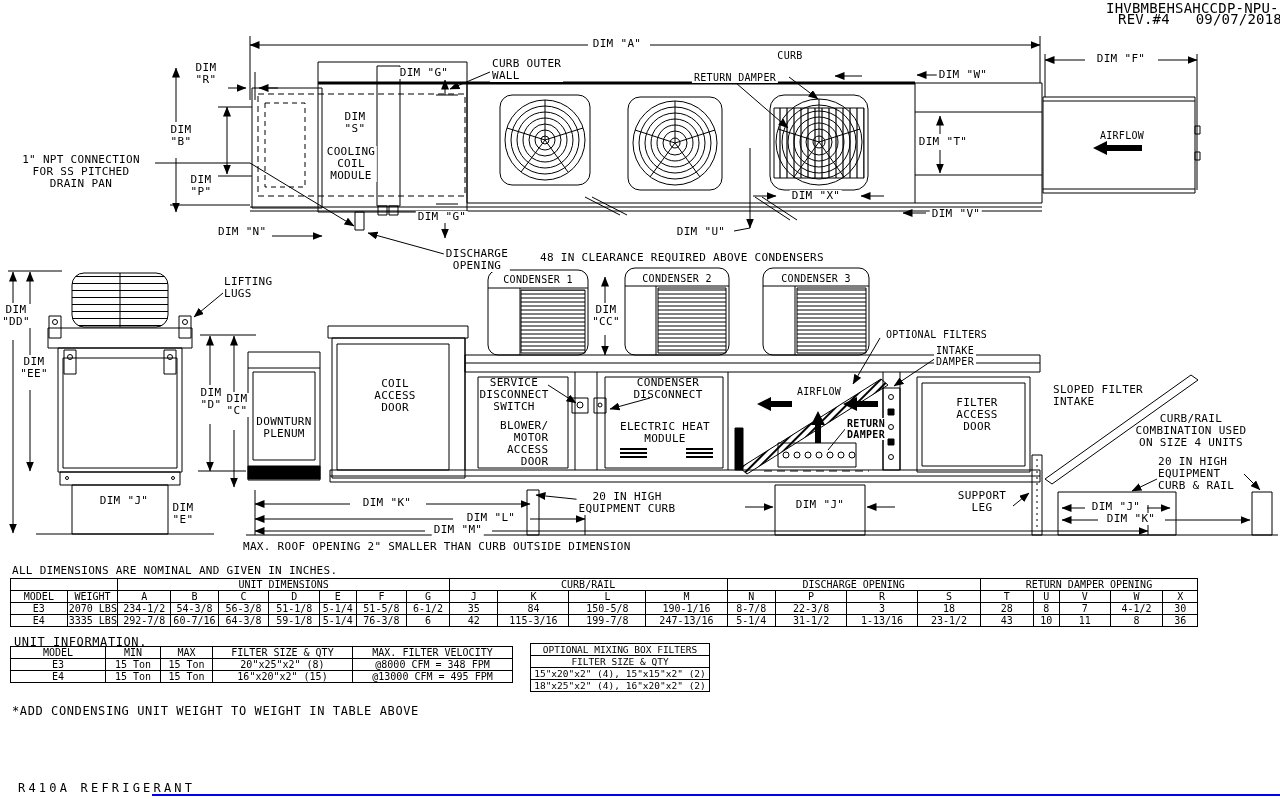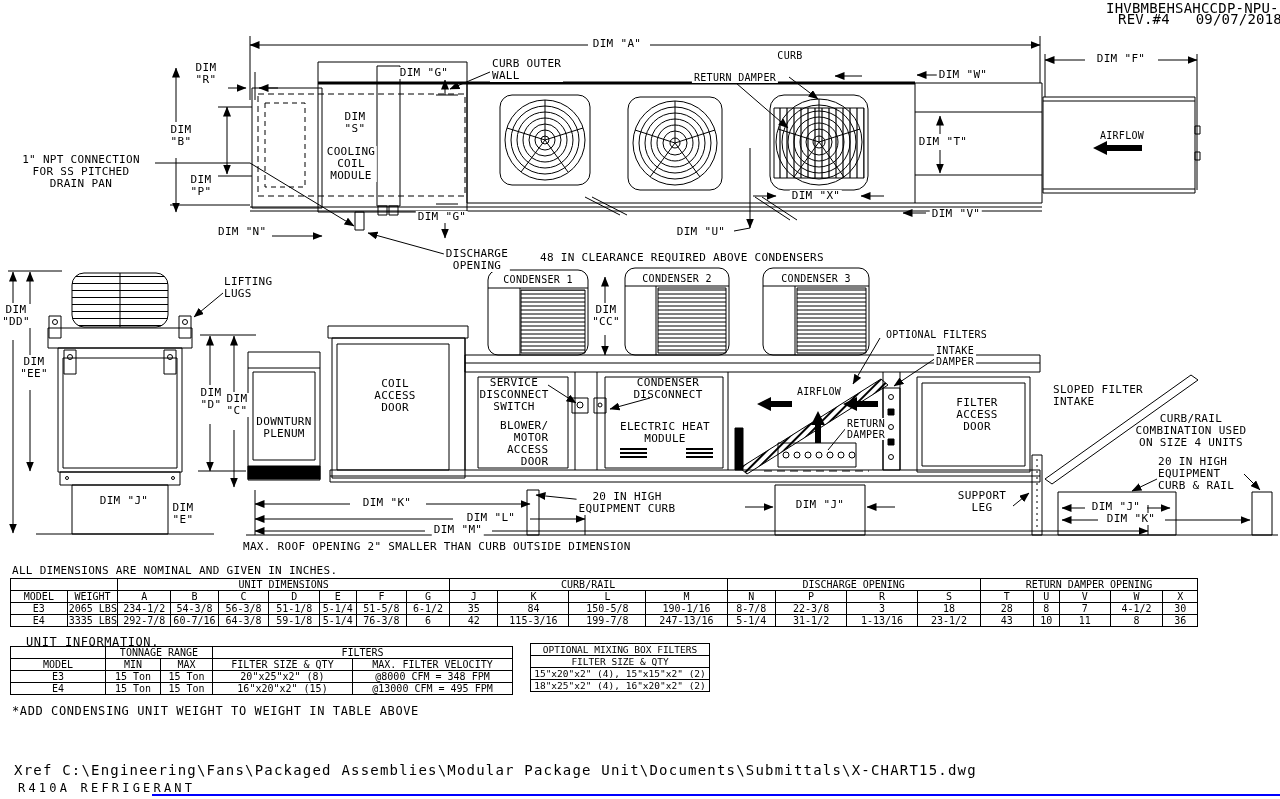--- a/index.html
+++ b/index.html
@@ -377,21 +377,21 @@
 ACCESS
 DOOR</div>
 <div class="lbl c" style="left:668px;top:377px;">CONDENSER
 DISCONNECT</div>
 <div class="lbl c" style="left:665px;top:421px;">ELECTRIC HEAT
 MODULE</div>
 <div class="lbl bg s10" style="left:884px;top:329px;">OPTIONAL FILTERS</div>
 <div class="lbl c bg s10" style="left:955px;top:345px;">INTAKE
 DAMPER</div>
 <div class="lbl c s10" style="left:819px;top:386px;">AIRFLOW</div>
-<div class="lbl c bg s10" style="left:866px;top:418px;">RETURN
+<div class="lbl c bg s10" style="left:866px;top:418px;font-weight:bold;">RETURN
 DAMPER</div>
 <div class="lbl c" style="left:977px;top:397px;">FILTER
 ACCESS
 DOOR</div>
 <div class="lbl c" style="left:982px;top:490px;">SUPPORT
 LEG</div>
 <div class="lbl" style="left:1053px;top:384px;">SLOPED FILTER
 INTAKE</div>
 <div class="lbl c" style="left:1191px;top:413px;">CURB/RAIL
 COMBINATION USED
@@ -406,23 +406,22 @@
 <div class="lbl c bg" style="left:458px;top:524px;">DIM "M"</div>
 <div class="lbl c" style="left:124px;top:495px;">DIM "J"</div>
 <div class="lbl c bg" style="left:183px;top:502px;">DIM
 "E"</div>
 <div class="lbl c" style="left:820px;top:499px;">DIM "J"</div>
 <div class="lbl c bg" style="left:1116px;top:501px;">DIM "J"</div>
 <div class="lbl c bg" style="left:1131px;top:513px;">DIM "K"</div>
 <div class="lbl" style="left:243px;top:541px;">MAX. ROOF OPENING 2" SMALLER THAN CURB OUTSIDE DIMENSION</div>
 
 <div class="lbl" style="left:12px;top:565px;">ALL DIMENSIONS ARE NOMINAL AND GIVEN IN INCHES.</div>
-<div class="lbl s12" style="left:26px;top:636px;">UNIT INFORMATION.</div>
+<div class="lbl s12" style="left:14px;top:636px;">UNIT INFORMATION.</div>
 <div class="lbl s12" style="left:12px;top:705px;">*ADD CONDENSING UNIT WEIGHT TO WEIGHT IN TABLE ABOVE</div>
-<div class="lbl xref" style="left:14px;top:764px;">Xref C:\Engineering\Fans\Packaged Assemblies\Modular Package Unit\Documents\Submittals\X-CHART15.dwg</div>
 <div class="lbl refg" style="left:18px;top:782px;">R410A REFRIGERANT</div>
 
 <table id="dimTable" style="left:10px;top:578px;width:1188px;">
   <colgroup>
     <col style="width:56px">
         <col style="width:50px">
         <col style="width:52px">
         <col style="width:47px">
     <col style="width:50px">
         <col style="width:50px">
@@ -470,21 +469,21 @@
           <th>R</th>
           <th>S</th>
           <th>T</th>
           <th>U</th>
           <th>V</th>
           <th>W</th>
           <th>X</th>
         </tr>
     <tr>
           <td>E3</td>
-          <td>2065 LBS</td>
+          <td>2070 LBS</td>
           <td>234-1/2</td>
           <td>54-3/8</td>
           <td>56-3/8</td>
           <td>51-1/8</td>
           <td>5-1/4</td>
           <td>51-5/8</td>
           <td>6-1/2</td>
           <td>35</td>
           <td>84</td>
           <td>150-5/8</td>
@@ -529,25 +528,20 @@
 <table id="infoTable" style="left:10px;top:646px;width:502px;">
   <colgroup>
     <col style="width:95px">
         <col style="width:55px">
         <col style="width:52px">
         <col style="width:140px">
         <col style="width:160px">
   </colgroup>
   <tbody>
     <tr>
-      <th></th>
-      <th colspan="2">TONNAGE RANGE</th>
-      <th colspan="2">FILTERS</th>
-    </tr>
-    <tr>
           <th>MODEL</th>
           <th>MIN</th>
           <th>MAX</th>
           <th>FILTER SIZE &amp; QTY</th>
           <th>MAX. FILTER VELOCITY</th>
         </tr>
     <tr>
           <td>E3</td>
           <td>15 Ton</td>
           <td>15 Ton</td>

